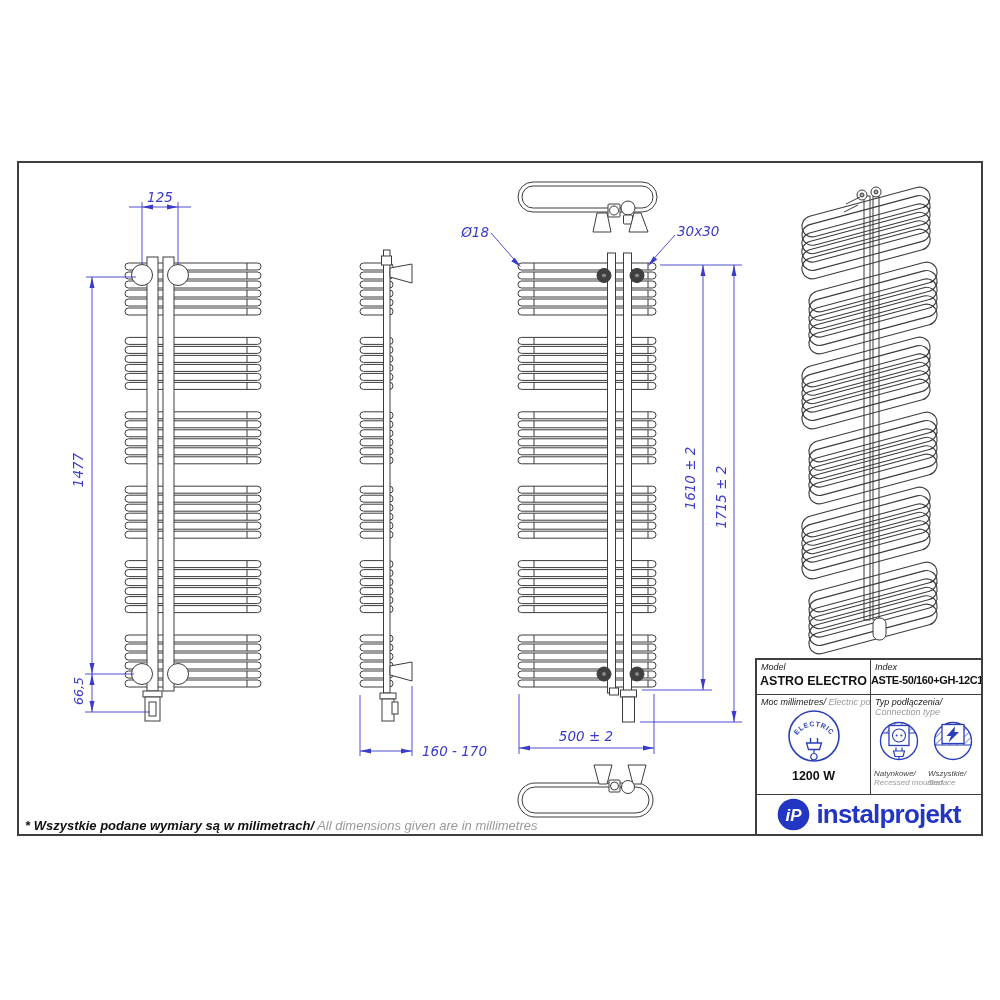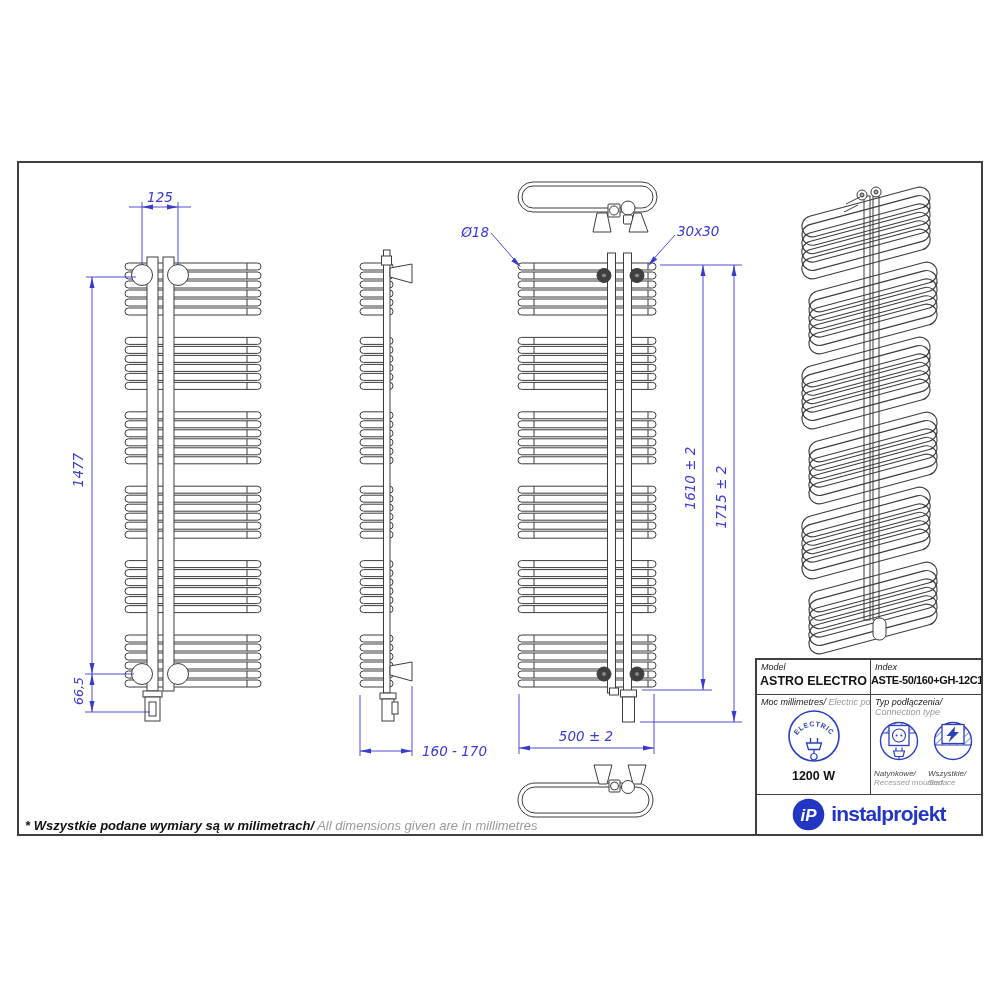--- a/index.html
+++ b/index.html
@@ -20,21 +20,21 @@
   .t-label .lt{color:#999;}
   .t-value{font-weight:bold;font-size:12.5px;color:#111;text-align:center;margin-top:2px;white-space:nowrap;}
   .t-value.small{font-size:11px;letter-spacing:-0.4px;}
   .powerblock{text-align:center;}
   .t-power{font-weight:bold;font-size:12.5px;color:#111;text-align:center;margin-top:-2px;}
   .conn-icons{display:flex;justify-content:center;margin-top:3px;}
   .conn-col{width:54px;text-align:center;}
   .conn-label{font-style:italic;font-size:8px;color:#444;line-height:9px;text-align:left;margin:1px 0 0 2px;white-space:nowrap;}
   .conn-label .lt{color:#999;}
   .logo-row{display:flex;align-items:center;justify-content:center;gap:6px;}
-  .logo-text{font-weight:bold;font-size:21px;color:#2336c3;letter-spacing:-0.8px;}
+  .logo-text{font-weight:bold;font-size:26px;color:#2336c3;letter-spacing:-0.8px;}
   
   .footnote{position:absolute;left:25px;top:818px;font-size:13px;font-style:italic;white-space:nowrap;}
   .footnote .fb{font-weight:bold;color:#111;}
   .footnote .fl{color:#999;}
 </style>
 </head>
 <body>
 
 <div class="page">
 

